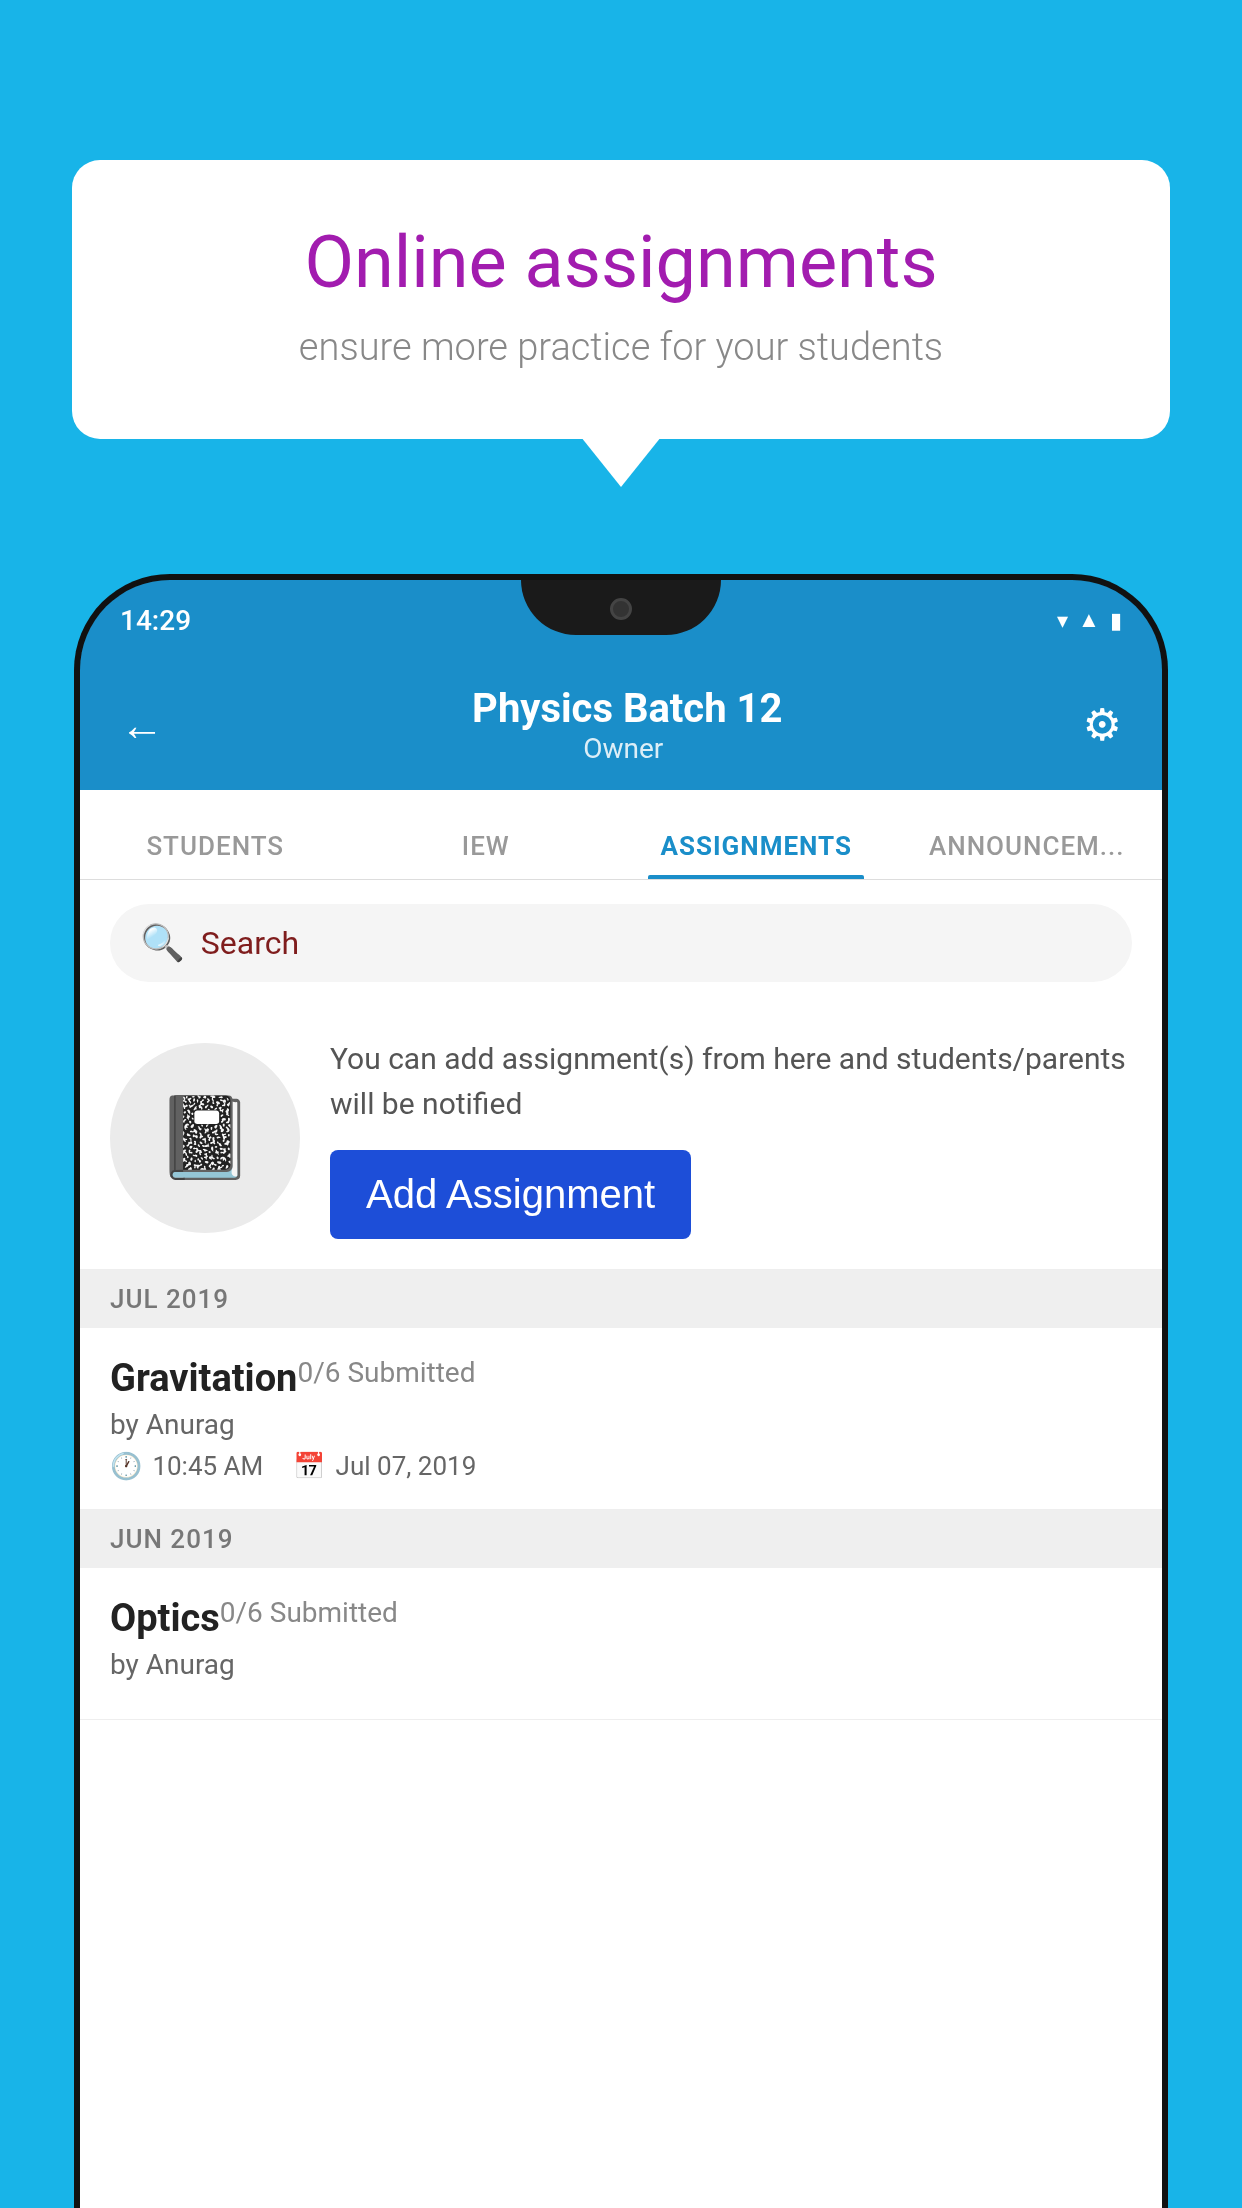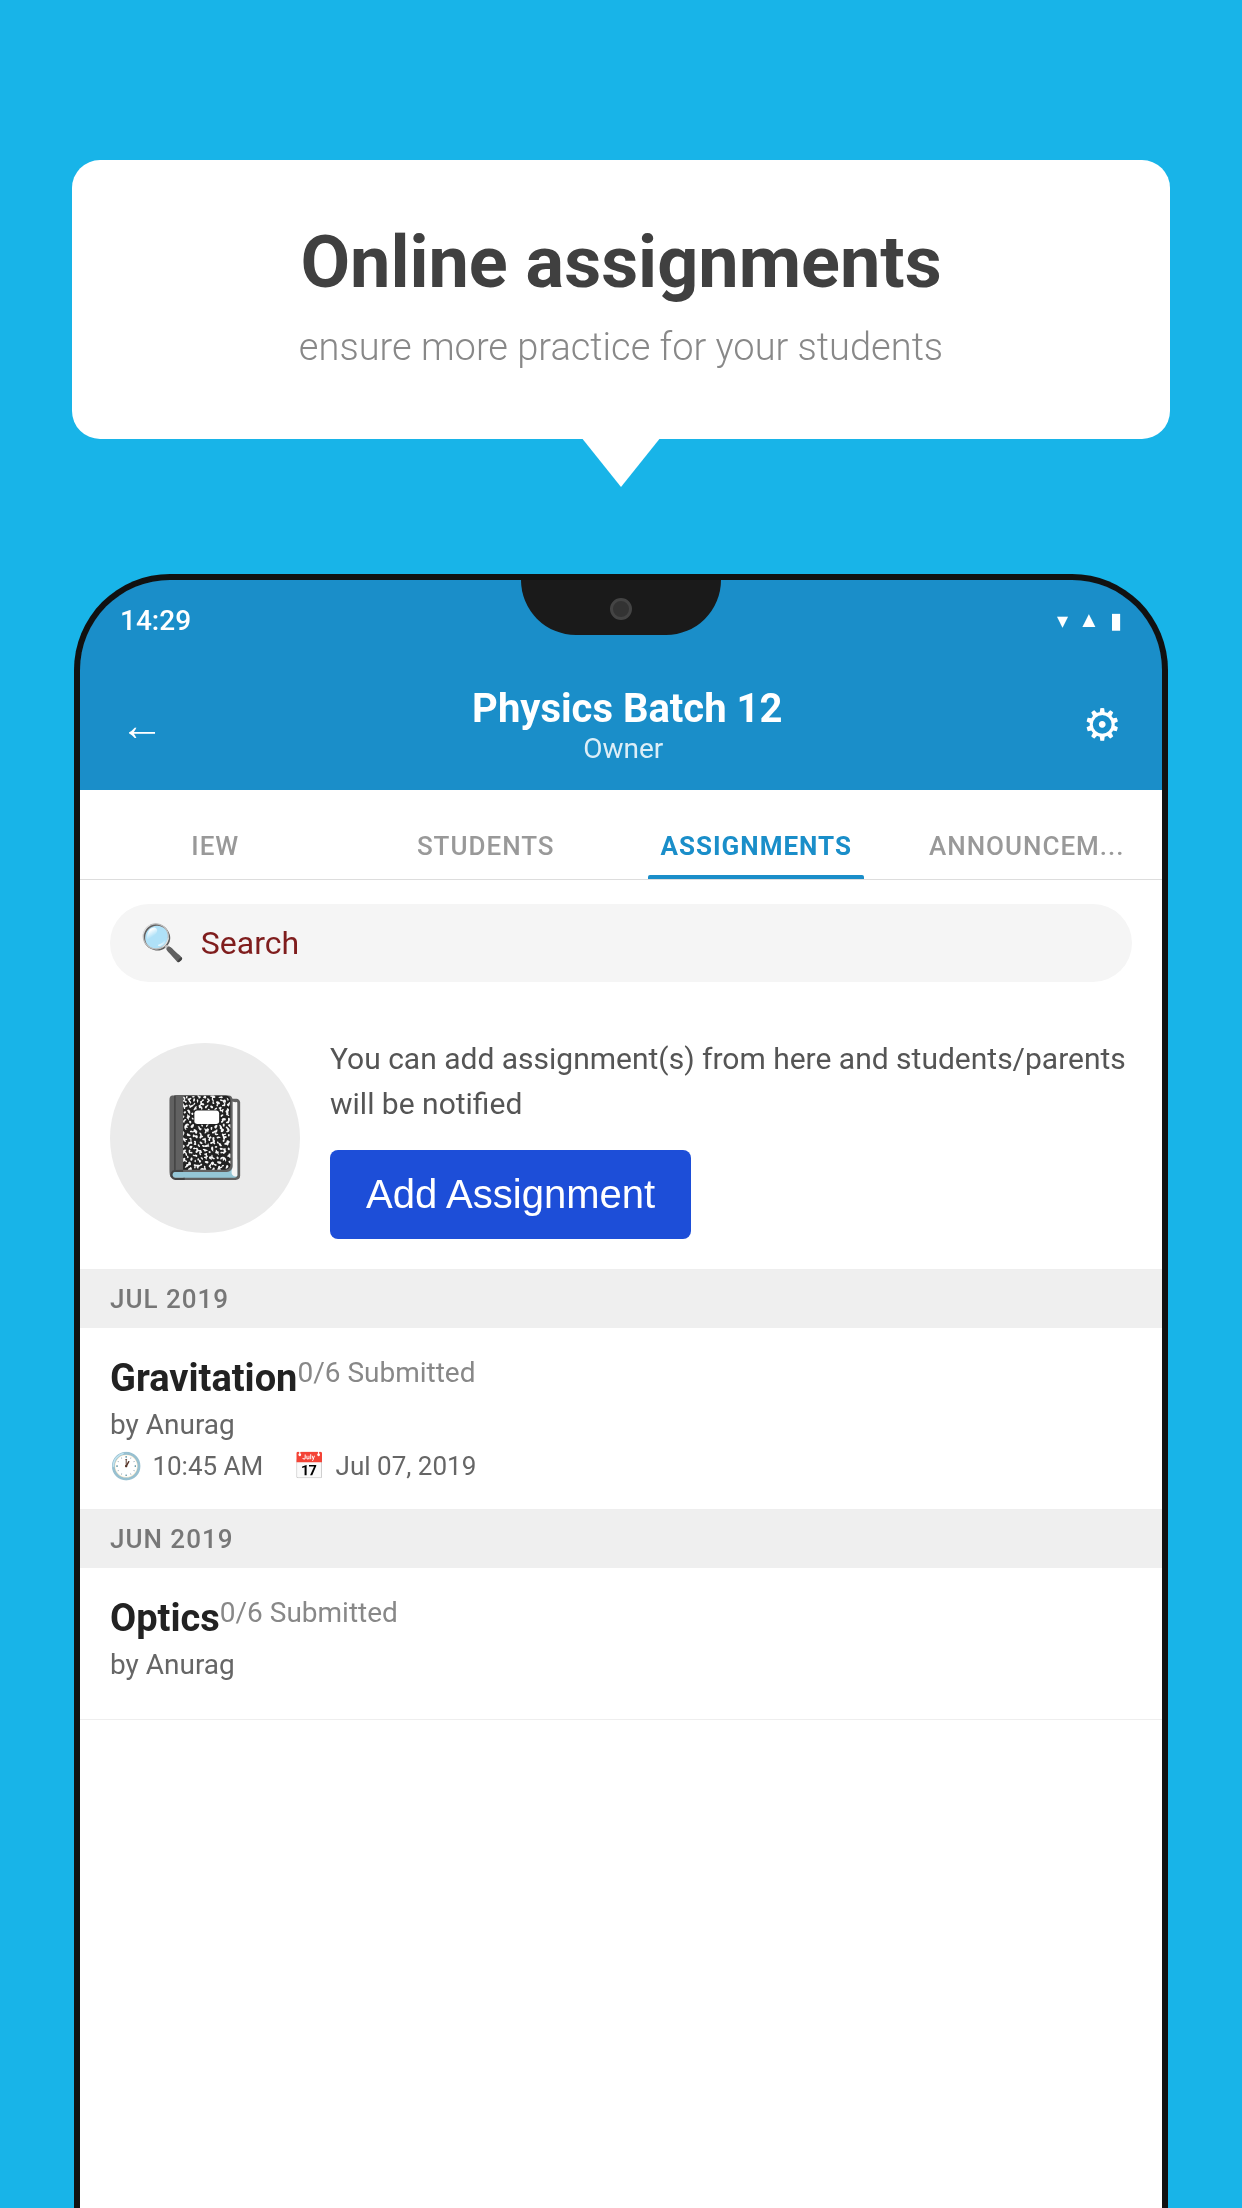--- a/index.html
+++ b/index.html
@@ -31,22 +31,22 @@
       left: 50%;
       transform: translateX(-50%);
       width: 0;
       height: 0;
       border-left: 40px solid transparent;
       border-right: 40px solid transparent;
       border-top: 50px solid white;
     }
     .bubble-title {
       font-size: 72px;
-      color: #404040;
-      font-weight: 700;
+      color: #a21caf;
+      font-weight: 400;
       margin-bottom: 20px;
     }
     .bubble-subtitle {
       font-size: 38px;
       color: #888;
       font-weight: 300;
     }
 
     
     .phone {
@@ -337,24 +337,24 @@
     <span class="back-arrow">←</span>
     <div class="header-title-block">
       <div class="header-title">Physics Batch 12</div>
       <div class="header-subtitle">Owner</div>
     </div>
     <span class="gear-icon">⚙</span>
   </div>
 
   <div class="tabs">
     <div class="tab">
+      <span>STUDENTS</span>
+    </div>
+    <div class="tab">
       <span>IEW</span>
-    </div>
-    <div class="tab">
-      <span>STUDENTS</span>
     </div>
     <div class="tab active">
       <span>ASSIGNMENTS</span>
     </div>
     <div class="tab">
       <span>ANNOUNCEM...</span>
     </div>
   </div>
 
   <div class="content">

